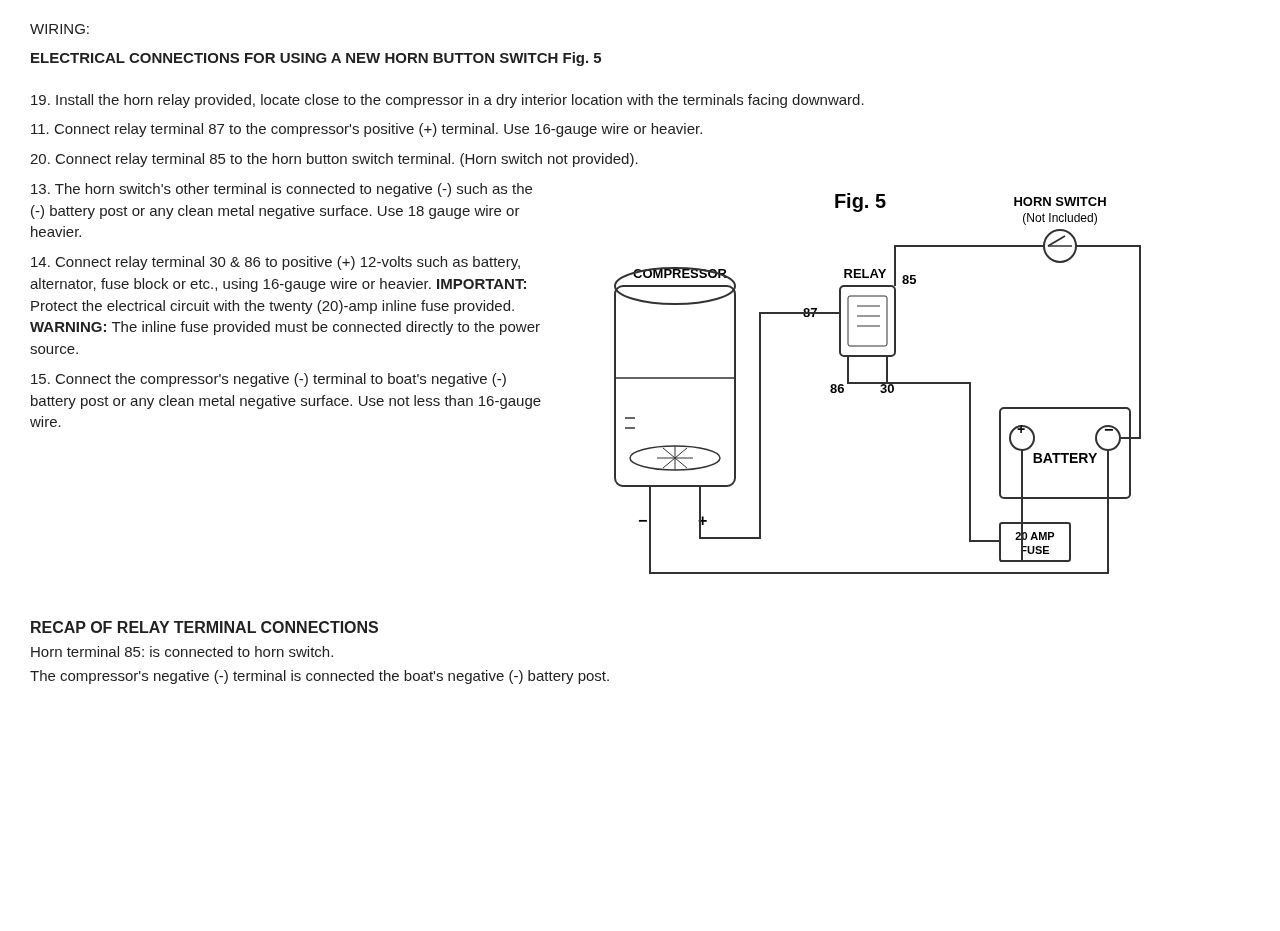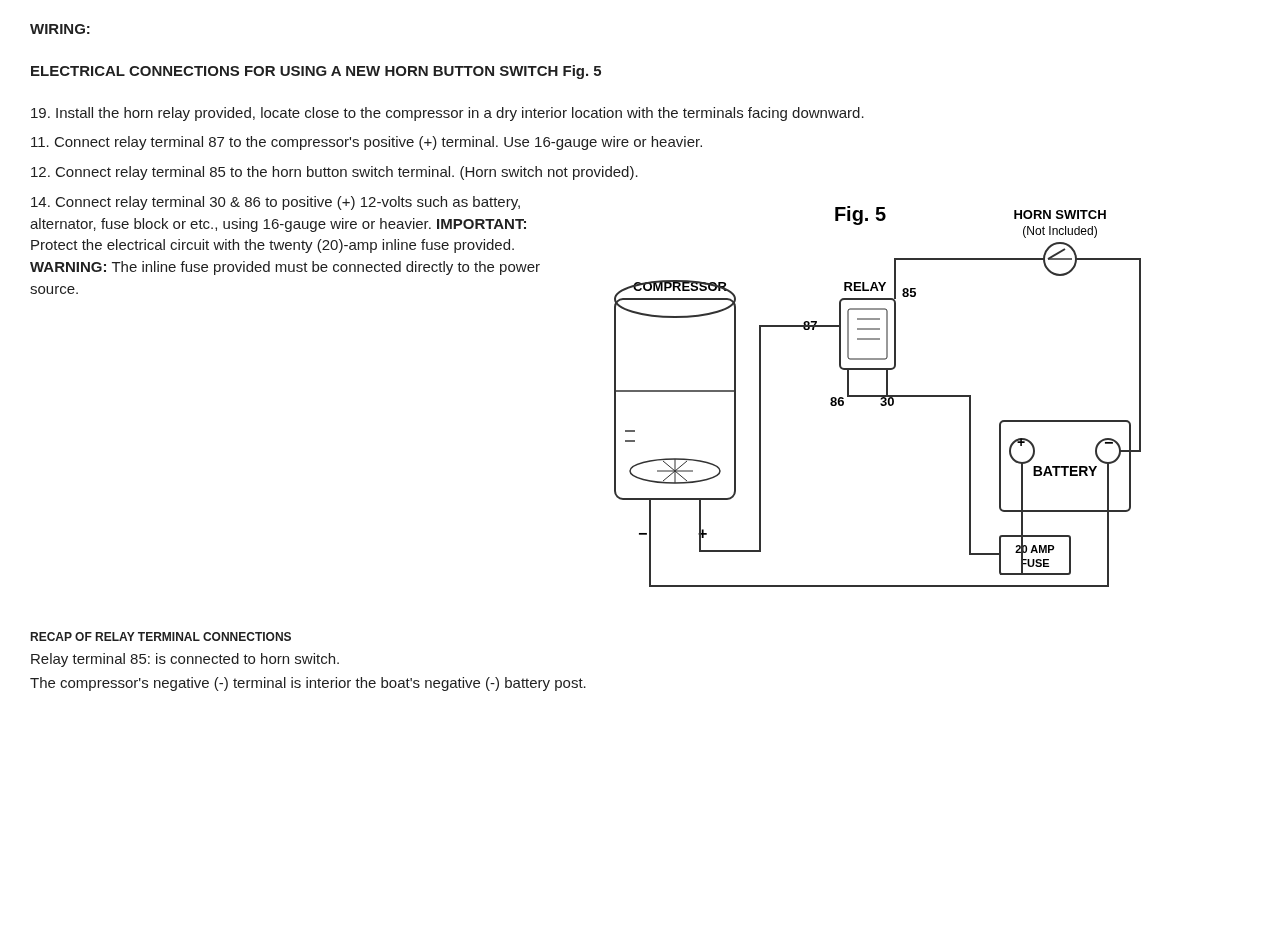--- a/index.html
+++ b/index.html
@@ -7,21 +7,21 @@
       background: #fff;
       font-family: Arial, Helvetica, sans-serif;
       font-size: 15px;
       color: #222;
       width: 1280px;
       min-height: 931px;
       padding: 18px 30px 30px 30px;
     }
     .subsection-title {
       font-weight: bold;
-      font-size: 12px;
+      font-size: 16px;
       margin-bottom: 8px;
     }
     .content-area {
       display: flex;
       gap: 0px;
     }
     .left-text {
       width: 520px;
       flex-shrink: 0;
     }
@@ -49,36 +49,38 @@
     svg.diagram {
       width: 620px;
       height: 420px;
     }
   </style>
 </head>
 <body>
 
 <div>
 
-  <p style="font-weight:bold; margin-bottom:20px;">WIRING:</p>
+  <p style="font-weight:normal; margin-bottom:7px;">WIRING:</p>
 
   <p style="font-weight:bold; margin-bottom:20px;">
     <span>ELECTRICAL CONNECTIONS FOR USING A NEW HORN BUTTON SWITCH</span>
     <span> </span><span>Fig. 5</span>
   </p>
 
   <p>19. Install the horn relay provided, locate close to the compressor in a dry interior location with the terminals facing downward.</p>
   <p>11. Connect relay terminal 87 to the compressor's positive (+) terminal. Use 16-gauge wire or heavier.</p>
-  <p>12. Connect relay terminal 85 to the horn button switch terminal. (Horn switch not provided).</p>
+  <p>20. Connect relay terminal 85 to the horn button switch terminal. (Horn switch not provided).</p>
 
   <div class="content-area">
     <div class="left-text">
+      <p>13. The horn switch's other terminal is connected to negative (-) such as the (-) battery post or any clean metal negative surface. Use 18 gauge wire or heavier.</p>
       <p>
         <span>14. Connect relay terminal 30 &amp; 86 to positive (+) 12-volts such as battery, alternator, fuse block or etc., using 16-gauge wire or heavier. </span><span style="font-weight:bold;">IMPORTANT:</span><span> Protect the electrical circuit with the twenty (20)-amp inline fuse provided. </span><span style="font-weight:bold;">WARNING:</span><span> The inline fuse provided must be connected directly to the power source.</span>
       </p>
+      <p>15. Connect the compressor's negative (-) terminal to boat's negative (-) battery post or any clean metal negative surface. Use not less than 16-gauge wire.</p>
     </div>
 
     <div class="right-diagram">
       <div class="diagram-container">
         <svg class="diagram" viewBox="0 0 620 420" xmlns="http://www.w3.org/2000/svg">
 
           <text x="310" y="30" font-family="Arial" font-size="20" font-weight="bold" text-anchor="middle">Fig. 5</text>
 
           <text x="510" y="28" font-family="Arial" font-size="13" font-weight="bold" text-anchor="middle">HORN SWITCH</text>
           <text x="510" y="44" font-family="Arial" font-size="12" text-anchor="middle">(Not Included)</text>
@@ -159,17 +161,17 @@
 
           <polyline points="100,330 100,395 558,395 558,272" fill="none" stroke="#333" stroke-width="2"></polyline>
 
         </svg>
       </div>
     </div>
   </div>
 
   <div class="recap-section">
     <p class="subsection-title">RECAP OF RELAY TERMINAL CONNECTIONS</p>
-    <p>Relay terminal 85: is connected to horn switch.</p>
-    <p>The compressor's negative (-) terminal is interior the boat's negative (-) battery post.</p>
+    <p>Horn terminal 85: is connected to horn switch.</p>
+    <p>The compressor's negative (-) terminal is connected the boat's negative (-) battery post.</p>
   </div>
 
 </div>
 
 </body></html>

